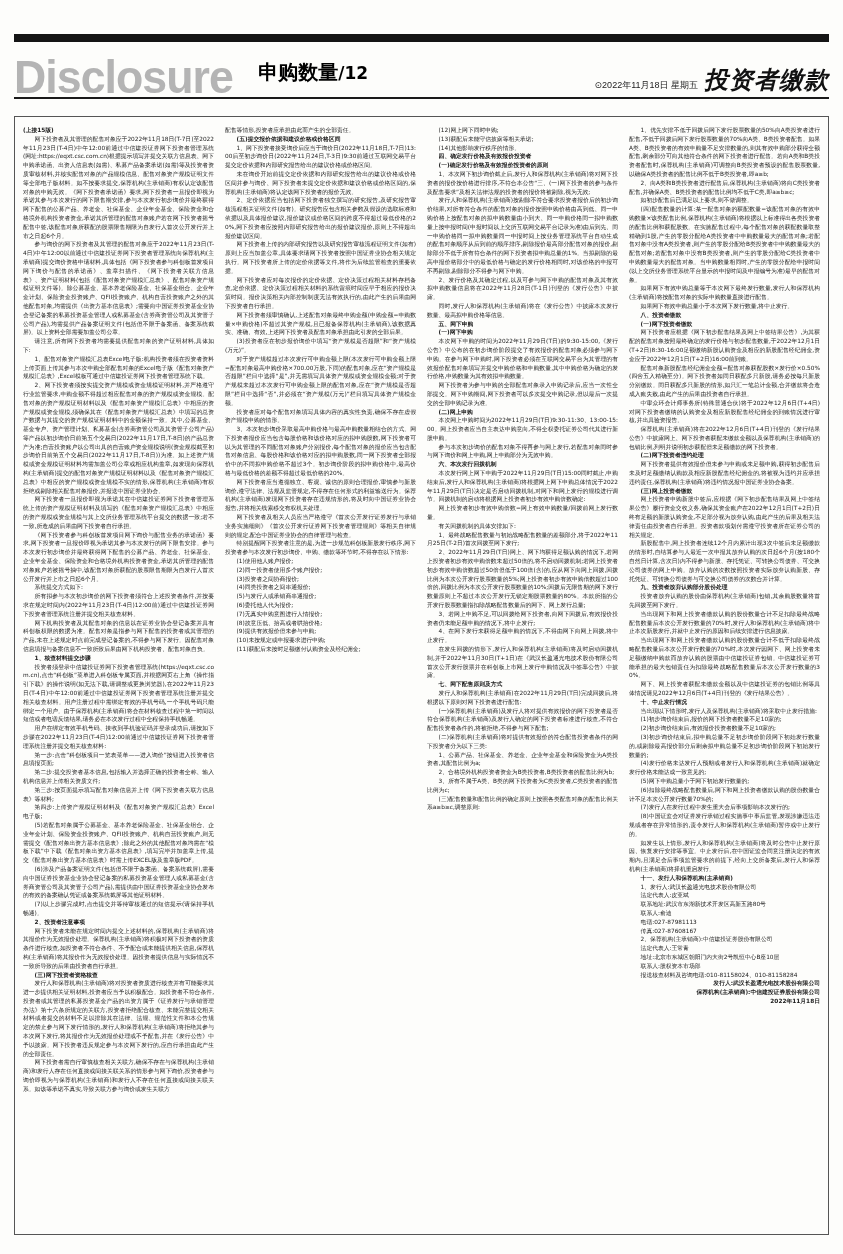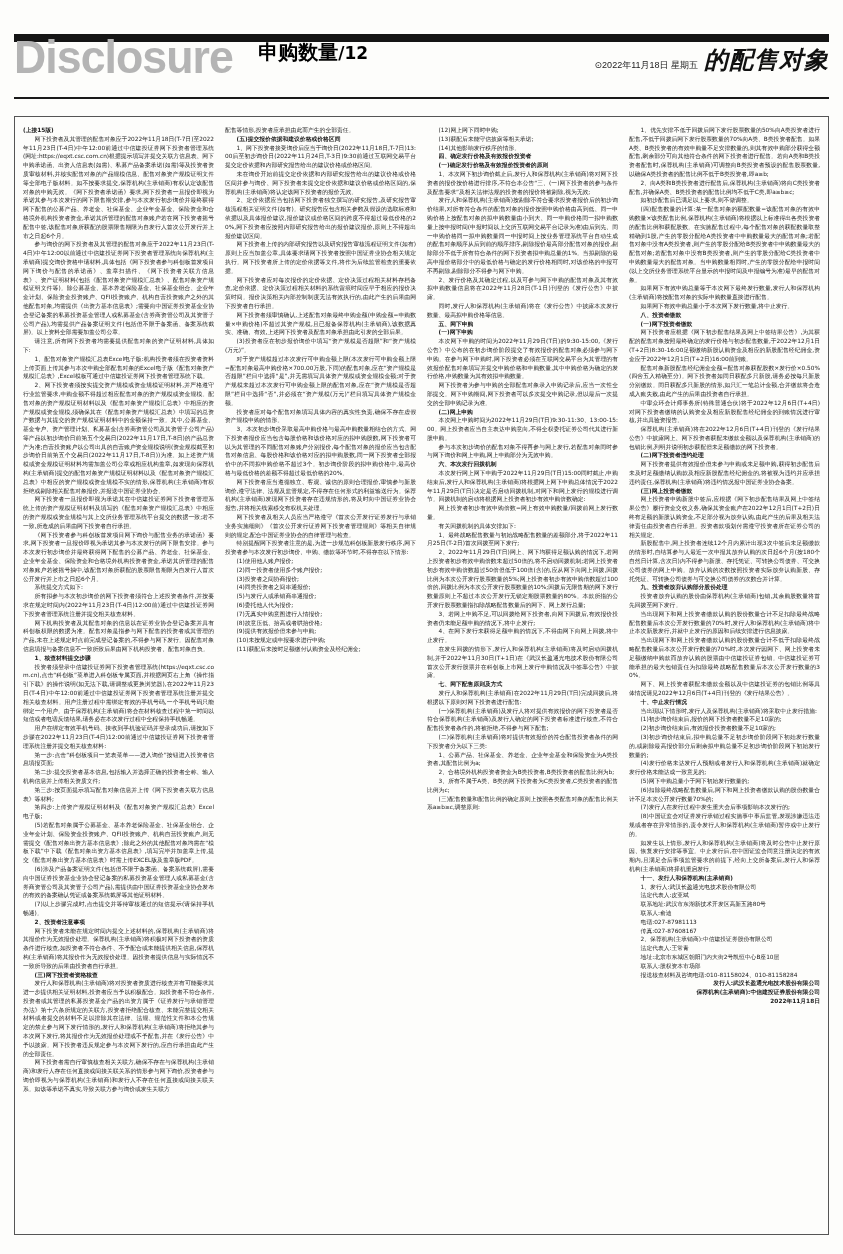--- a/index.html
+++ b/index.html
@@ -1,19 +1,19 @@
 <!DOCTYPE html>
 <html><head>
 <meta charset="utf-8">
 <style>
   html,body{margin:0;padding:0;background:#e8e8e6;}
   .sheet{position:relative;width:843px;height:1254px;background:#fdfdfb;margin:0 auto;
          font-family:"Liberation Sans","DejaVu Sans",sans-serif;color:#111;overflow:hidden;}
   .topbar{position:absolute;left:14px;right:14px;top:34px;height:8px;background:#151515;}
-  .mastrow{position:absolute;left:14px;right:14px;top:28px;height:52px;display:flex;align-items:flex-end;}
+  .mastrow{position:absolute;left:14px;right:14px;top:48px;height:52px;display:flex;align-items:flex-end;}
   .disclosure{font-weight:bold;font-size:47px;line-height:46px;color:#b4b4b4;letter-spacing:-1px;
               transform:scaleX(.95);transform-origin:left bottom;white-space:nowrap;}
   .cnsection{font-weight:bold;font-size:20px;color:#000;margin-left:14px;padding-bottom:14px;white-space:nowrap;
              font-family:"DejaVu Sans",sans-serif;}
   .pgno{font-weight:bold;font-size:17px;}
   .rhs{margin-left:auto;display:flex;align-items:baseline;padding-bottom:4px;justify-content:center;}
   .dateline{font-size:9px;color:#222;margin-right:6px;white-space:nowrap;}
   .papername{font-size:24px;font-weight:bold;font-family:"DejaVu Serif","Liberation Serif",serif;
              font-style:italic;white-space:nowrap;letter-spacing:1px;}
   .headrule{position:absolute;left:14px;right:14px;top:97px;border-top:2px solid #1a1a1a;}
@@ -31,21 +31,21 @@
 <body>
 
 <div class="sheet">
   <div class="topbar"></div>
 
   <div class="mastrow">
     <span class="disclosure">Disclosure</span>
     <span class="cnsection"><span>申购数量</span><span class="pgno">/12</span></span>
     <span class="rhs">
       <span class="dateline">⊙2022年11月18日 星期五</span>
-      <span class="papername">的配售对象</span>
+      <span class="papername">投资者缴款</span>
     </span>
   </div>
 
   <div class="headrule"></div>
 
   <div class="frame">
     <div class="cols">
       <div class="col">
           <p class="hd ni">(上接15版)</p>
           <p>网下投资者及其管理的配售对象应于2022年11月18日(T-7日)至2022年11月23日(T-4日)中午12:00前通过中信建投证券网下投资者管理系统(网址:https://eqxt.csc.com.cn)根据提示填写并提交关联方信息表、网下申购承诺函、出资人信息表(如需)、私募产品备案承诺(如需)等及投资者资质审核材料,并核实配售对象的产品规模信息、配售对象资产规模证明文件等全部电子版材料。如不按要求提交,保荐机构(主承销商)有权认定该配售对象的申购无效。《网下投资者承诺函》要求,网下投资者一旦报价即视为承诺其参与本次发行的网下限售期安排,参与本次发行初步询价并最终获得网下配售的公募产品、养老金、社保基金、企业年金基金、保险资金和合格境外机构投资者资金,承诺其所管理的配售对象账户若在网下投资者摇号配售中签,该配售对象所获配的股票限售期限为自发行人首次公开发行并上市之日起6个月。</p>

